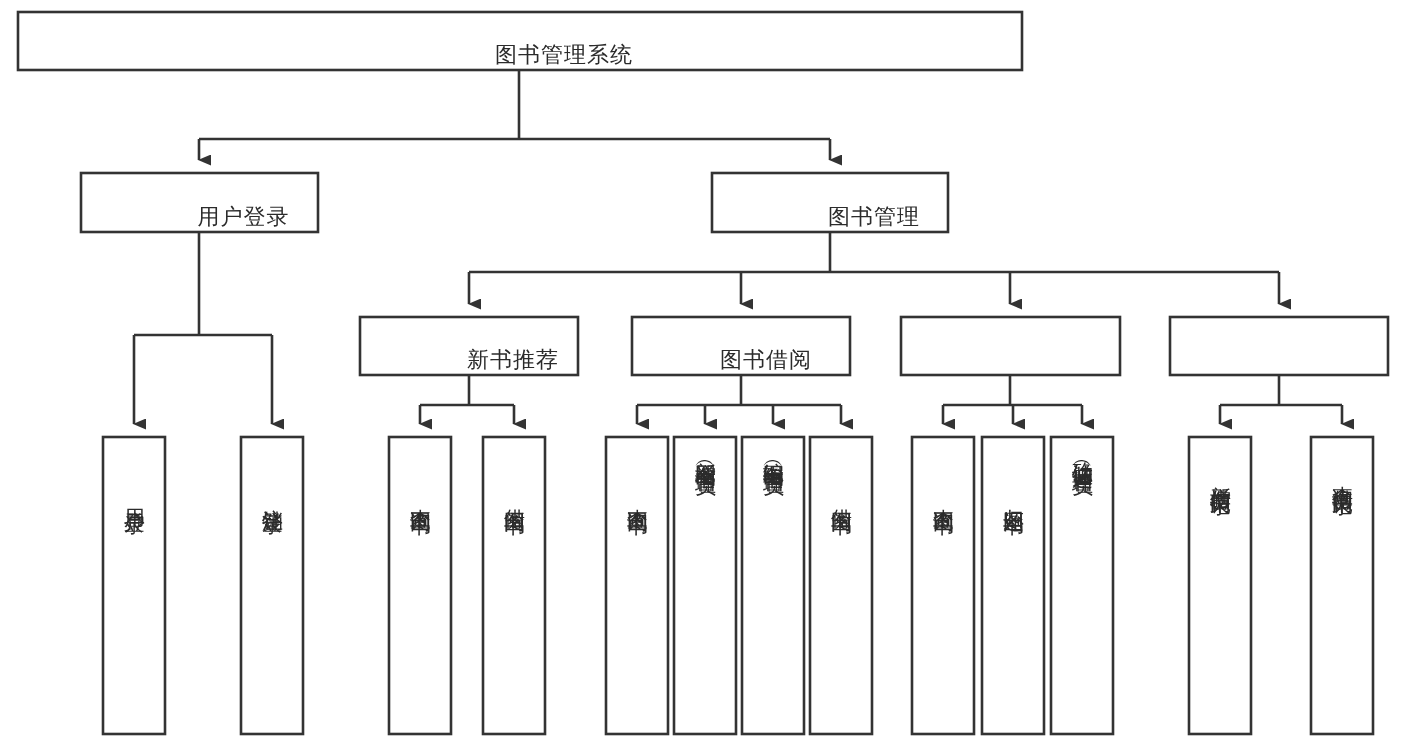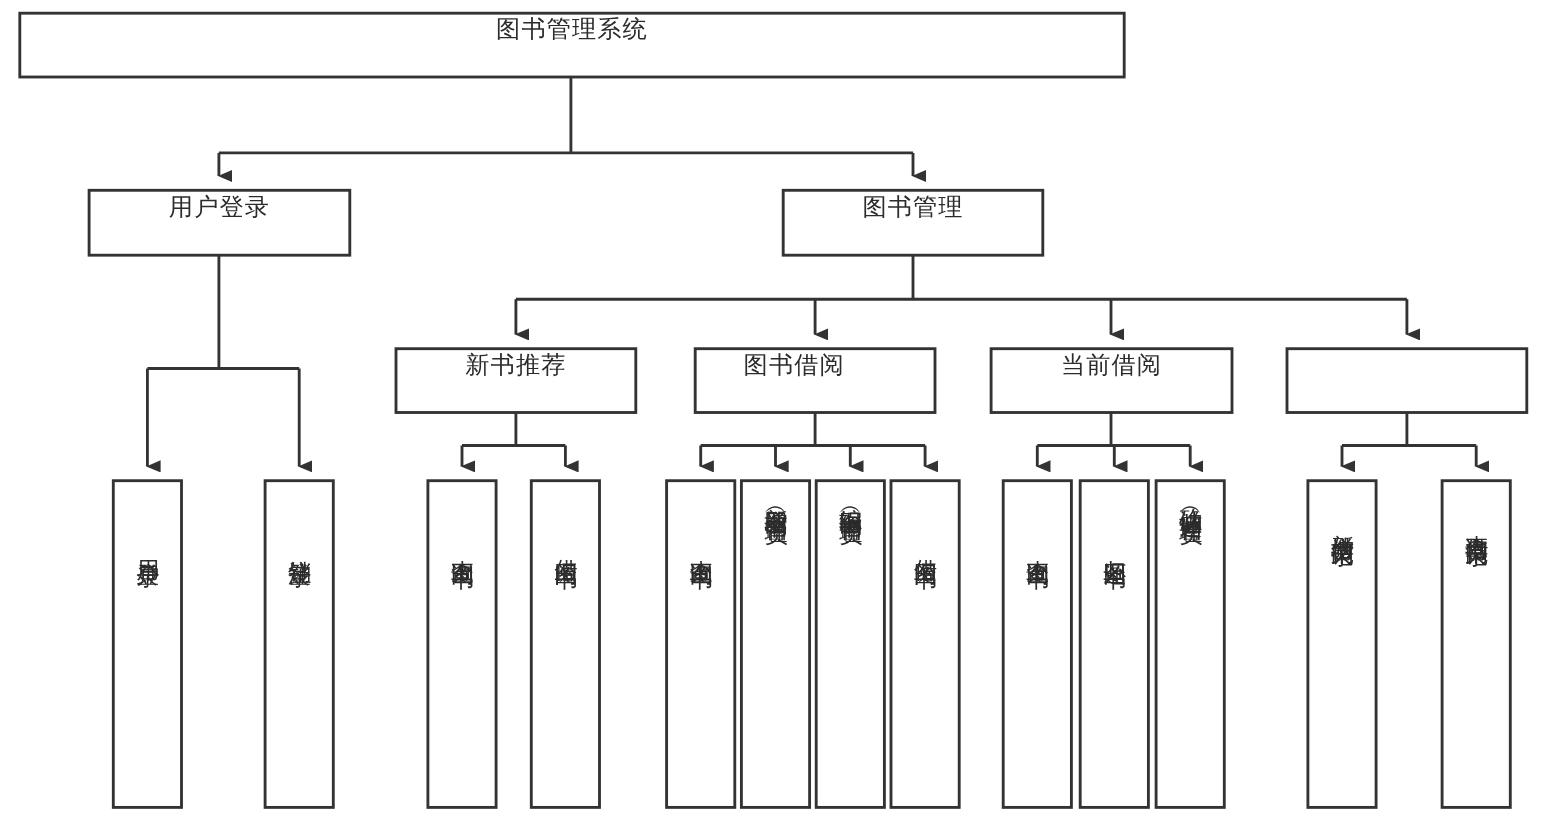--- a/index.html
+++ b/index.html
@@ -52,23 +52,24 @@
     font-family: "DejaVu Sans", "Liberation Sans", sans-serif;
     font-size: 21px;
     color: #2b2b2b;
     line-height: 1.0;
     letter-spacing: 2px;
     white-space: nowrap;
   }
   .hlabel-wrap {
     position: absolute;
     display: flex;
-    align-items: flex-start;
+    align-items: flex-end;
     justify-content: center;
     pointer-events: none;
+    margin-left: 44px;
   }
   .hlabel-text {
     font-family: "DejaVu Sans", "Liberation Sans", sans-serif;
     font-size: 22px;
     color: #2b2b2b;
     letter-spacing: 1px;
     white-space: nowrap;
   }
   #watermark {
     position: absolute;
@@ -170,23 +171,20 @@
   <div class="hlabel-wrap" style="left:712px; top:173px; width:236px; height:59px;">
     <span class="hlabel-text">图书管理</span>
   </div>
 
   <div class="hlabel-wrap" style="left:360px; top:317px; width:218px; height:58px;">
     <span class="hlabel-text">新书推荐</span>
   </div>
   <div class="hlabel-wrap" style="left:632px; top:317px; width:180px; height:58px;">
     <span class="hlabel-text">图书借阅</span>
   </div>
-  <div class="hlabel-wrap" style="left:901px; top:317px; width:219px; height:58px;">
-    <span class="hlabel-text">当前借阅</span>
-  </div>
 
   <div class="vlabel-wrap" style="left:103px; top:437px; width:62px; height:297px; padding-top:55px;">
     <span class="vlabel-text">用户登录</span>
   </div>
   <div class="vlabel-wrap" style="left:241px; top:437px; width:62px; height:297px; padding-top:55px;">
     <span class="vlabel-text">注销登录</span>
   </div>
   <div class="vlabel-wrap" style="left:389px; top:437px; width:62px; height:297px; padding-top:55px;">
     <span class="vlabel-text">查询图书</span>
   </div>

